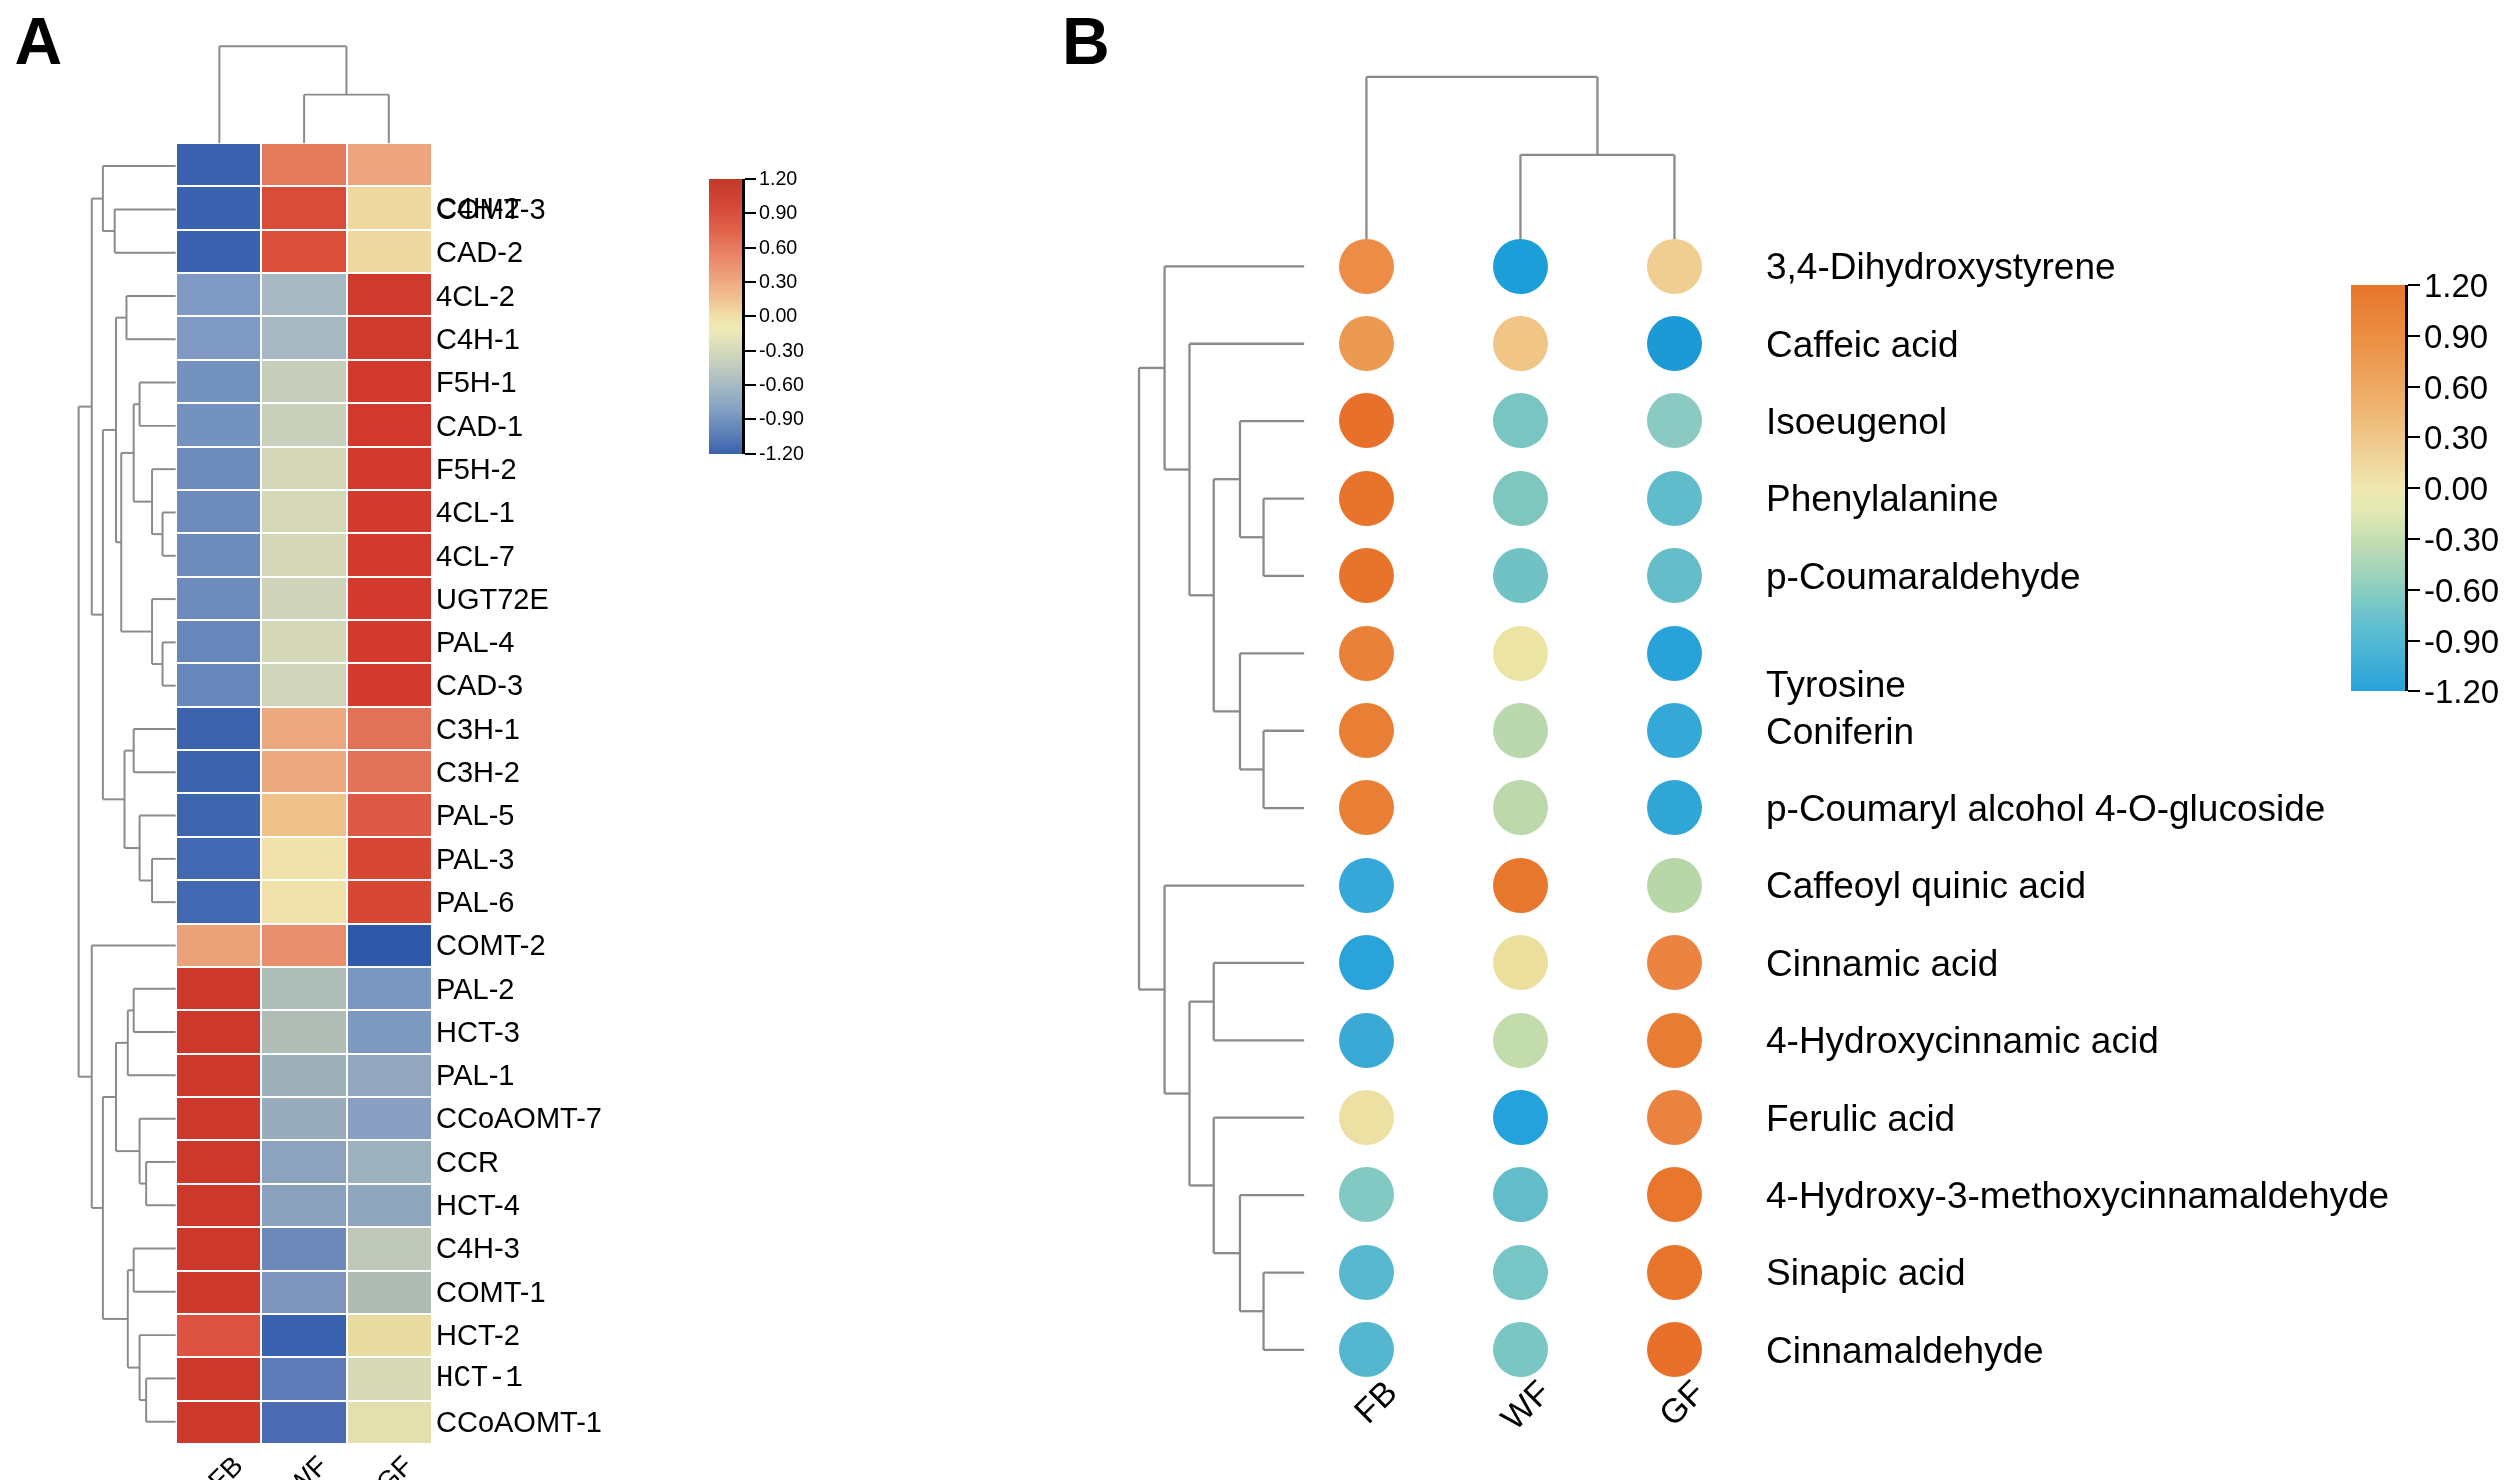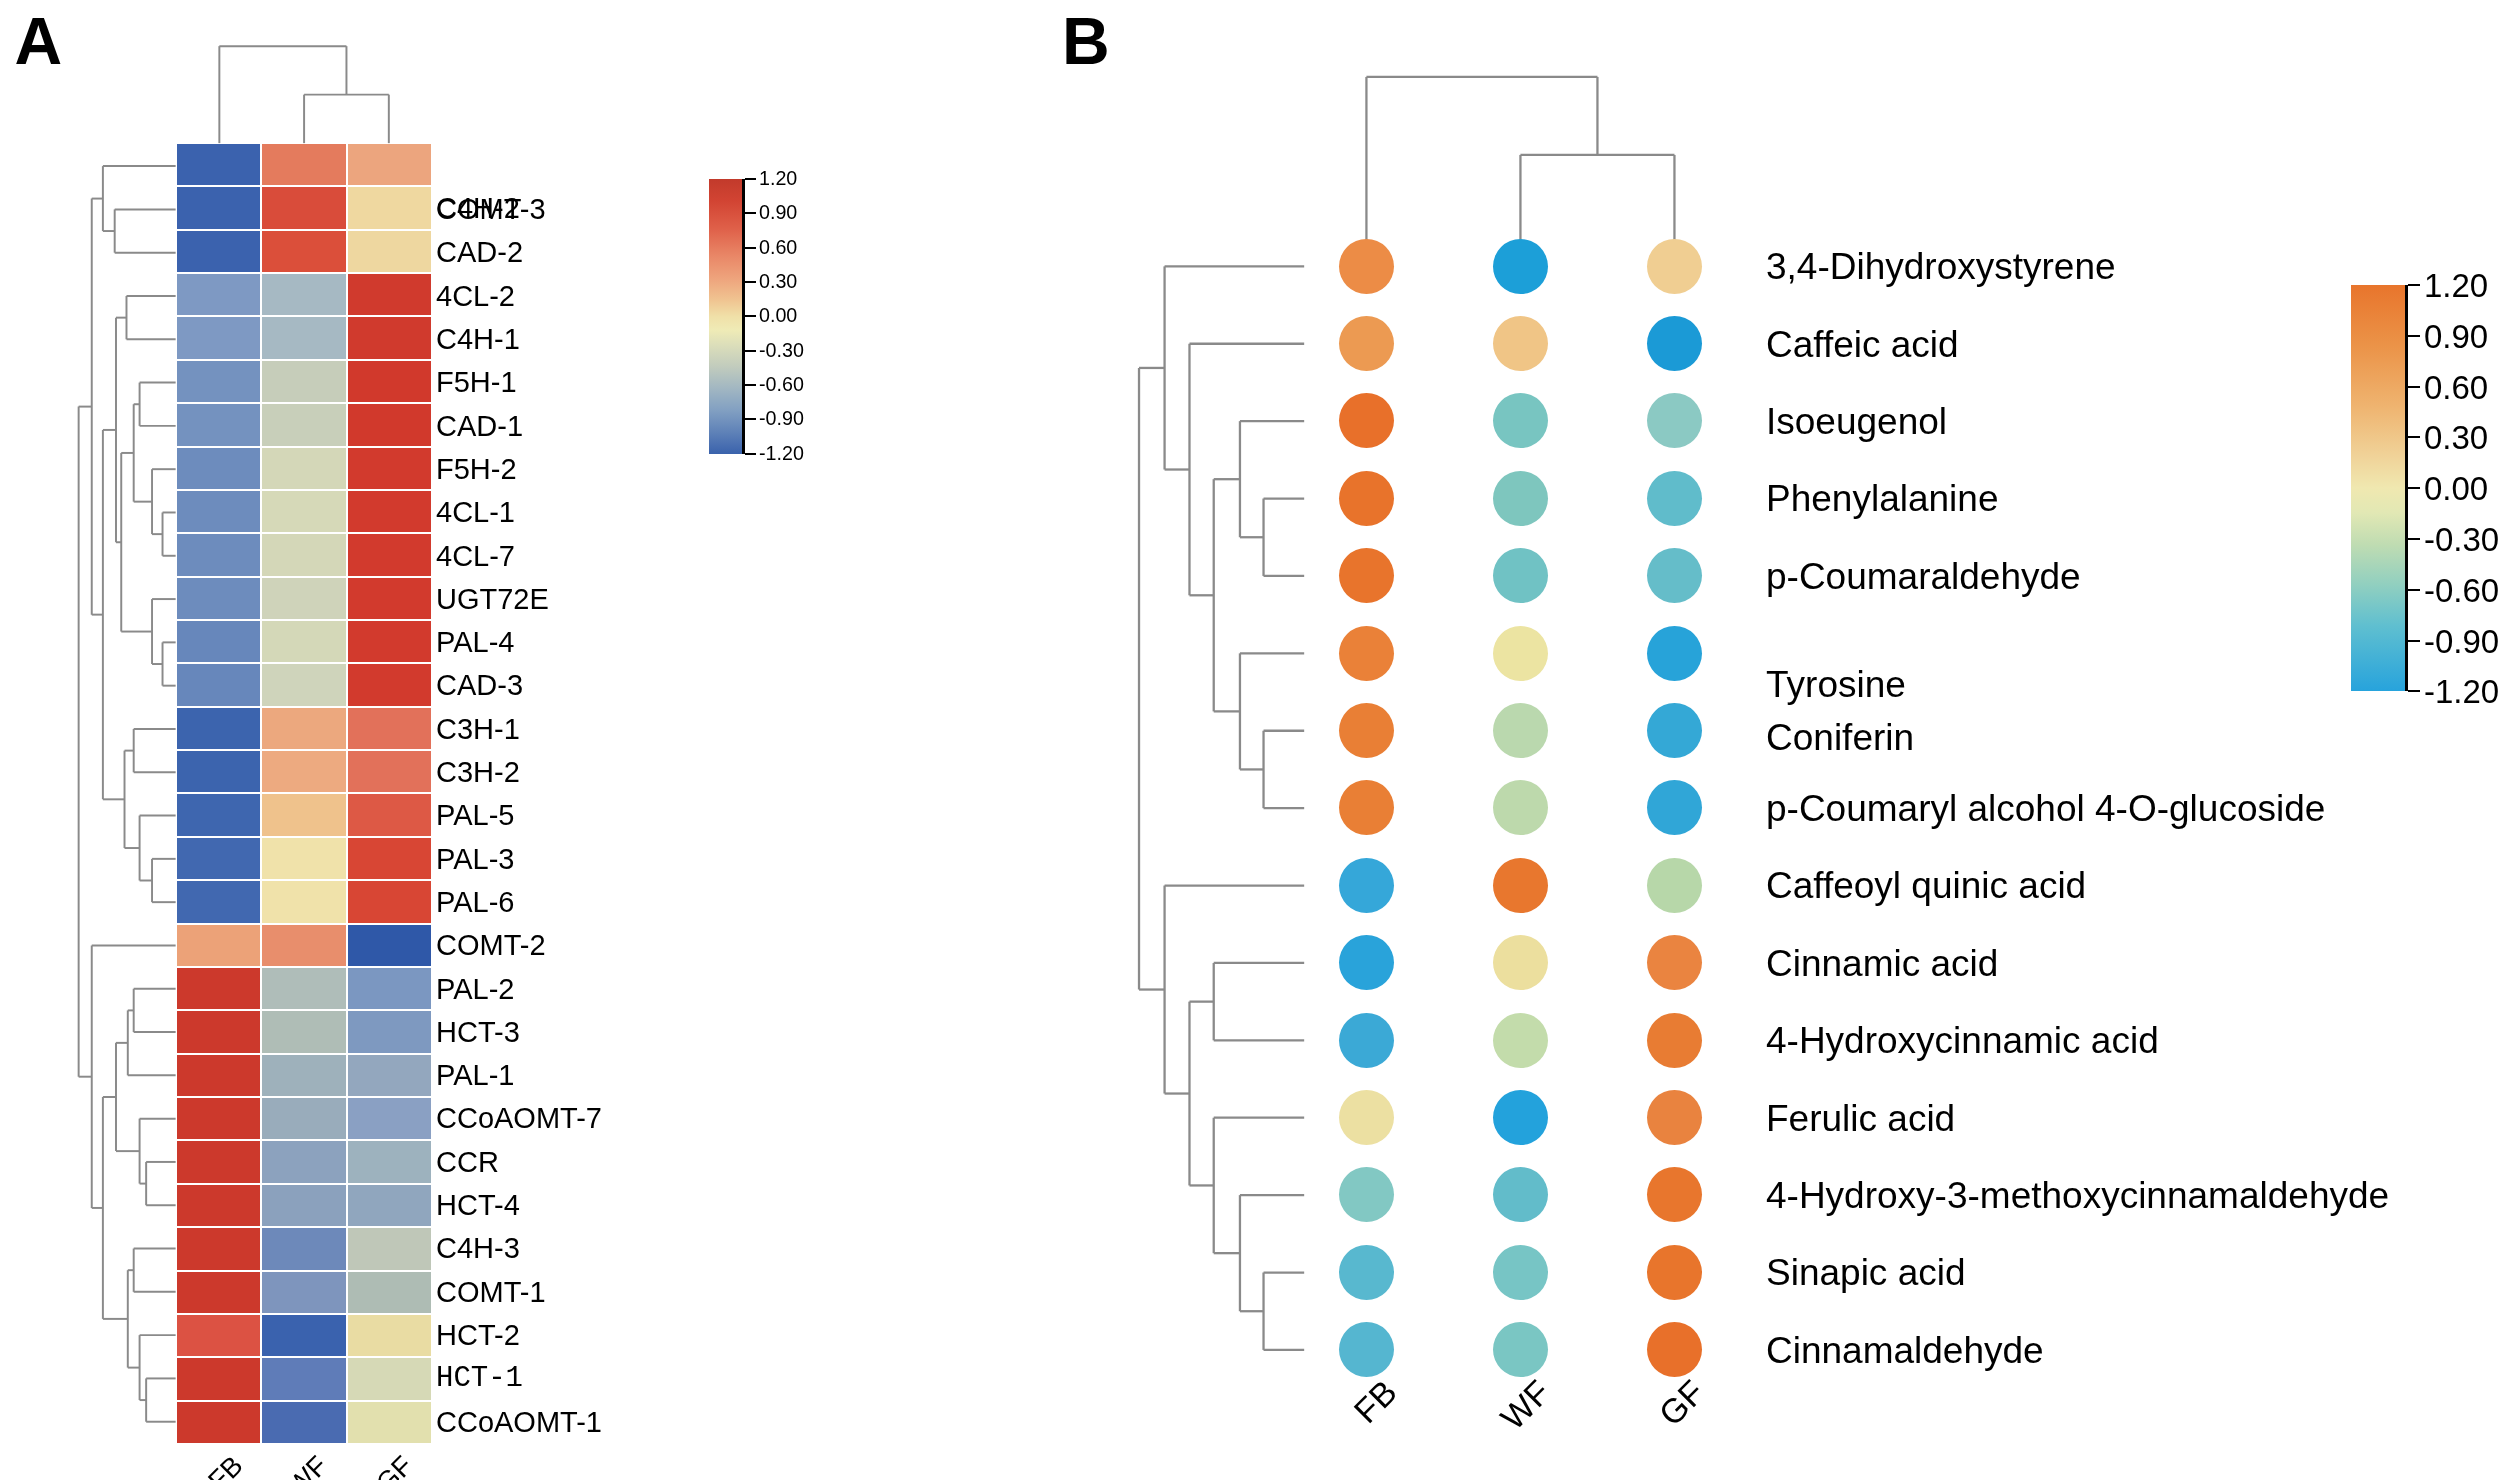--- a/index.html
+++ b/index.html
@@ -373,21 +373,21 @@
       <div class="dot" title="Cinnamaldehyde / WF" style="height: 55px; width: 55px; left: 1493px; top: 1322px; background: rgb(122, 198, 195);"></div>
       <div class="dot" title="Cinnamaldehyde / GF" style="height: 55px; width: 55px; left: 1647px; top: 1322px; background: rgb(232, 112, 42);"></div>
     </div>
   <div id="rowlabels-b">
       <div class="row-label rl-b" style="left: 1766px; top: 266px;">3,4-Dihydroxystyrene</div>
       <div class="row-label rl-b" style="left: 1766px; top: 344px;">Caffeic acid</div>
       <div class="row-label rl-b" style="left: 1766px; top: 421px;">Isoeugenol</div>
       <div class="row-label rl-b" style="left: 1766px; top: 498px;">Phenylalanine</div>
       <div class="row-label rl-b" style="left: 1766px; top: 576px;">p-Coumaraldehyde</div>
       <div class="row-label rl-b" style="left: 1766px; top: 684px;">Tyrosine</div>
-      <div class="row-label rl-b" style="left: 1766px; top: 731px; margin-top: 6px;">Coniferin</div>
+      <div class="row-label rl-b" style="left: 1766px; top: 731px;">Coniferin</div>
       <div class="row-label rl-b" style="left: 1766px; top: 808px;">p-Coumaryl alcohol 4-O-glucoside</div>
       <div class="row-label rl-b" style="left: 1766px; top: 885px;">Caffeoyl quinic acid</div>
       <div class="row-label rl-b" style="left: 1766px; top: 963px;">Cinnamic acid</div>
       <div class="row-label rl-b" style="left: 1766px; top: 1040px;">4-Hydroxycinnamic acid</div>
       <div class="row-label rl-b" style="left: 1766px; top: 1118px;">Ferulic acid</div>
       <div class="row-label rl-b" style="left: 1766px; top: 1195px;">4-Hydroxy-3-methoxycinnamaldehyde</div>
       <div class="row-label rl-b" style="left: 1766px; top: 1272px;">Sinapic acid</div>
       <div class="row-label rl-b" style="left: 1766px; top: 1350px;">Cinnamaldehyde</div>
     </div>
   <div id="collabels-b">

